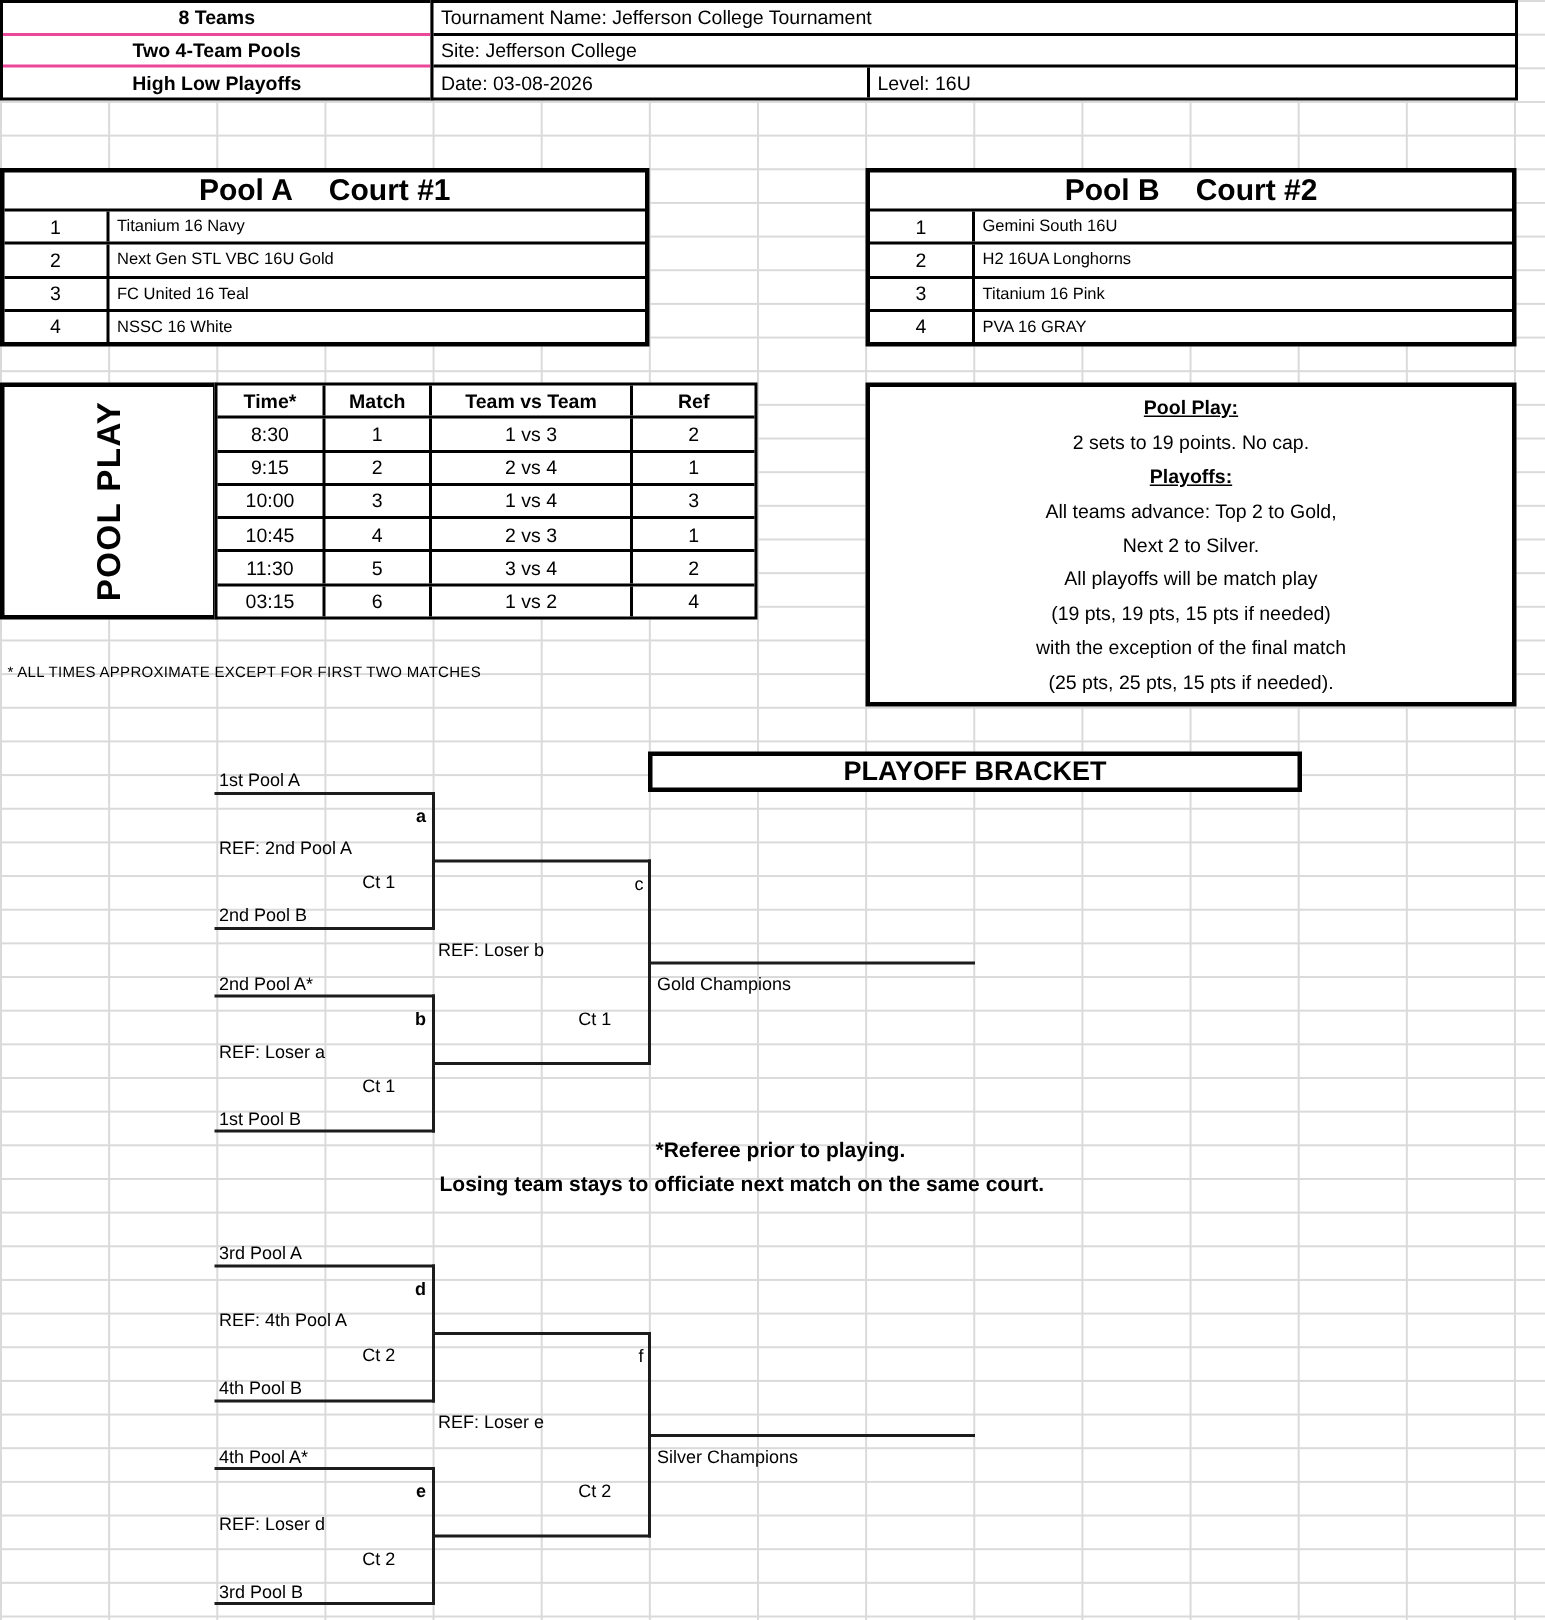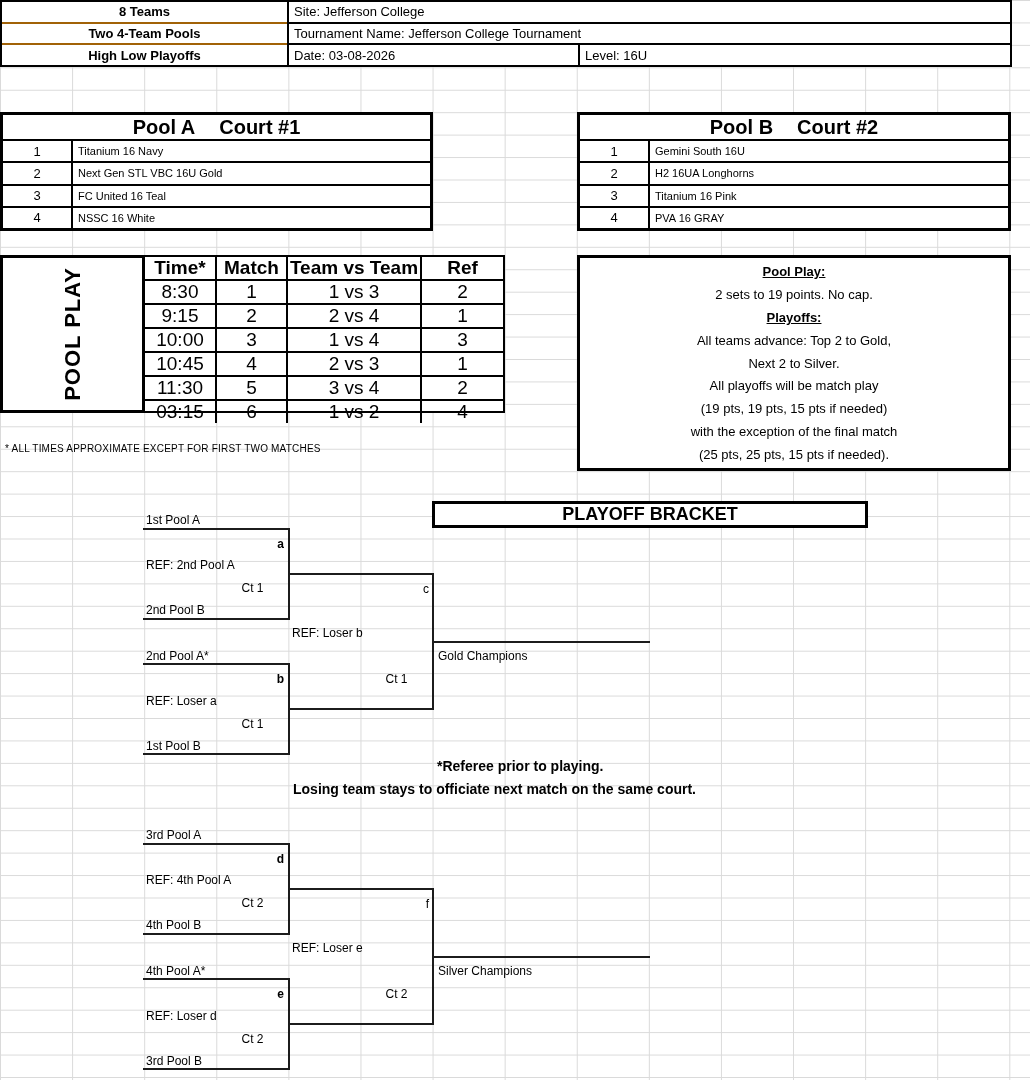--- a/index.html
+++ b/index.html
@@ -16,21 +16,21 @@
       linear-gradient(to bottom, #dadada 1px, transparent 1px);
     background-size:72.1px 22.45px;
   }
   .abs { position:absolute; }
   .box { position:absolute; background:#fff; border:2px solid #000; }
   .box3 { position:absolute; background:#fff; border:3px solid #000; }
 
   
   .info-left { left:0; top:0; width:289px; height:67px; display:flex; flex-direction:column; }
   .info-left .row { flex:1; display:flex; align-items:center; justify-content:center;
-    font-weight:bold; font-size:13px; border-bottom:2px solid #a16207; }
+    font-weight:bold; font-size:13px; border-bottom:2px solid #ec4899; }
   .info-left .row:last-child { border-bottom:none; }
   .info-right { left:287px; top:0; width:725px; height:67px; display:flex; flex-direction:column; }
   .info-right .row { flex:1; display:flex; align-items:center; font-size:13px;
     border-bottom:2px solid #000; }
   .info-right .row:last-child { border-bottom:none; }
   .info-right .cell { padding-left:5px; }
   .info-right .split { display:flex; }
   .info-right .split .c1 { width:289px; padding-left:5px; }
   .info-right .split .c2 { flex:1; border-left:2px solid #000; padding-left:5px;
     display:flex; align-items:center; height:100%; }
@@ -46,21 +46,21 @@
   .pool-name { flex:1; display:flex; align-items:center; padding-left:5px; font-size:11px; }
 
   
   .pp-box { left:0; top:255px; width:145px; height:158px; display:flex;
     align-items:center; justify-content:center; }
   .pp-text { transform:rotate(-90deg); font-weight:bold; font-size:22px;
     letter-spacing:1px; white-space:nowrap; }
 
   
   .sched { left:143px; top:255px; width:362px; height:158px; display:flex; flex-direction:column; }
-  .sched .srow { flex:1; display:flex; border-bottom:2px solid #000; font-size:19px; }
+  .sched .srow { flex:1; display:flex; border-bottom:2px solid #000; font-size:13px; }
   .sched .srow:last-child { border-bottom:none; }
   .sched .srow > div { display:flex; align-items:center; justify-content:center; }
   .sched .hdr { font-weight:bold; }
   .sc-time { width:72px; border-right:2px solid #000; }
   .sc-match { width:71px; border-right:2px solid #000; }
   .sc-teams { width:134px; border-right:2px solid #000; }
   .sc-ref { flex:1; }
 
   
   .rules { left:577px; top:255px; width:434px; height:216px; display:flex;
@@ -117,24 +117,24 @@
 <div class="grid-bg"></div>
 
 <div class="box info-left">
   <div class="row">8 Teams</div>
   <div class="row">Two 4-Team Pools</div>
   <div class="row">High Low Playoffs</div>
 </div>
 
 <div class="box info-right">
   <div class="row">
-      <div class="cell">Site: Jefferson College</div>
+      <div class="cell">Tournament Name: Jefferson College Tournament</div>
     </div>
   <div class="row">
-      <div class="cell">Tournament Name: Jefferson College Tournament</div>
+      <div class="cell">Site: Jefferson College</div>
     </div>
   <div class="row split">
     <div class="c1">Date: 03-08-2026</div>
     <div class="c2">Level: 16U</div>
   </div>
 </div>
 
 <div class="box3 pool" style="left:0; top:112px; width:433px; height:119px;">
   <div class="pool-title">
     <span>Pool A</span>

